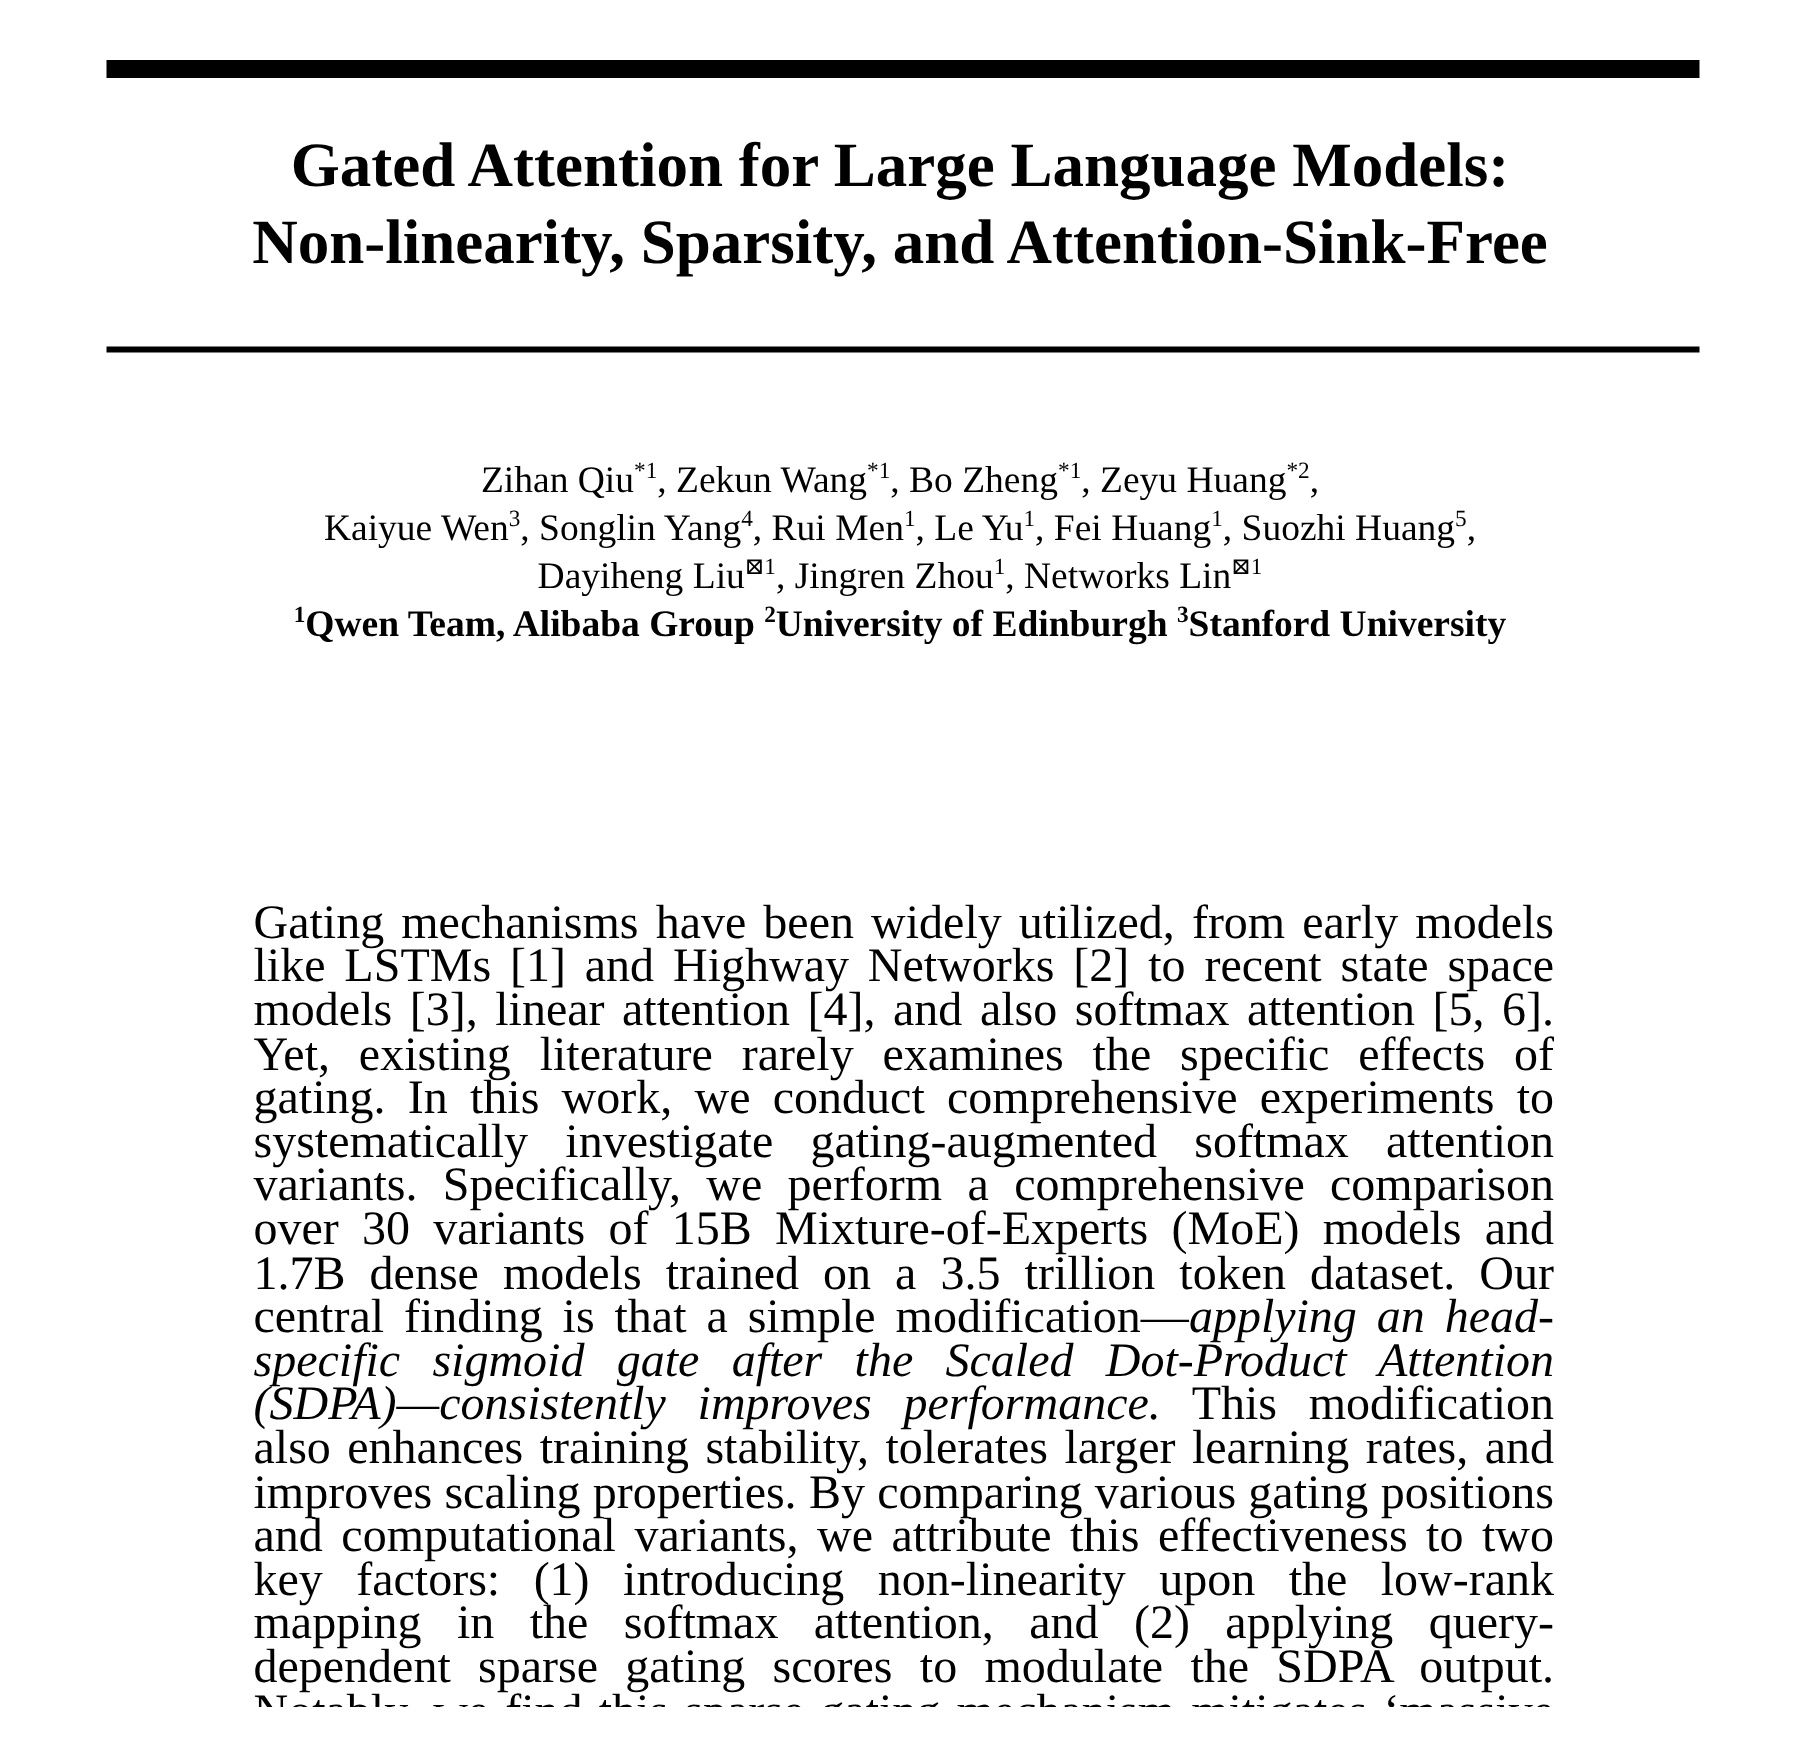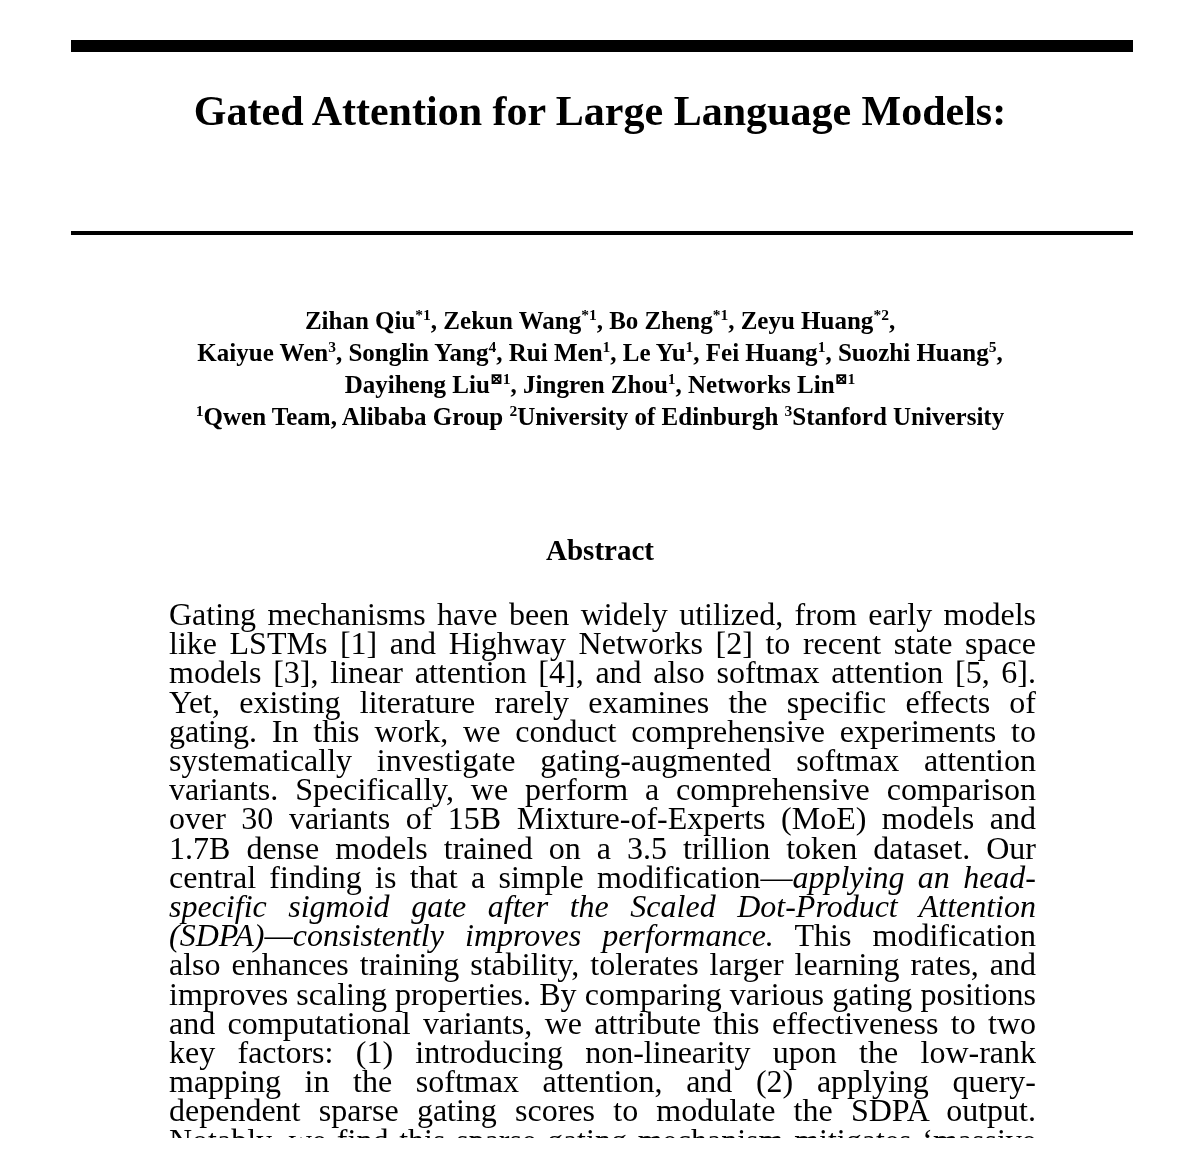--- a/index.html
+++ b/index.html
@@ -48,21 +48,21 @@
   .title .tline { display: block; }
   .authors-block {
     position: absolute;
     top: 305px;
     left: 0;
     width: 1200px;
     text-align: center;
     font-size: 25px;
     line-height: 32px;
   }
-  .author-line { font-weight: 700; }
+  .author-line { font-weight: 400; }
   .affil-line { font-weight: 700; line-height: 31px; }
   sup {
     font-size: 62%;
     line-height: 0;
     vertical-align: super;
   }
   .abstract-heading {
     position: absolute;
     top: 534px;
     left: 0;
@@ -86,34 +86,34 @@
 </style>
 </head>
 <body>
 
 <div class="page">
 
   <div class="rule-thick top"></div>
 
   <h1 class="title">
     <span class="tline">Gated Attention for Large Language Models:</span>
+    <span class="tline">Non-linearity, Sparsity, and Attention-Sink-Free</span>
   </h1>
 
   <div class="rule-thin"></div>
 
   <div class="authors-block">
     <div class="author-line"><span><span>Zihan Qiu</span><sup>*1</sup><span>, </span></span><span><span>Zekun Wang</span><sup>*1</sup><span>, </span></span><span><span>Bo Zheng</span><sup>*1</sup><span>, </span></span><span><span>Zeyu Huang</span><sup>*2</sup><span>,</span></span></div>
 
     <div class="author-line"><span><span>Kaiyue Wen</span><sup>3</sup><span>, </span></span><span><span>Songlin Yang</span><sup>4</sup><span>, </span></span><span><span>Rui Men</span><sup>1</sup><span>, </span></span><span><span>Le Yu</span><sup>1</sup><span>, </span></span><span><span>Fei Huang</span><sup>1</sup><span>, </span></span><span><span>Suozhi Huang</span><sup>5</sup><span>,</span></span></div>
 
     <div class="author-line"><span><span>Dayiheng Liu</span><sup>⊠1</sup><span>, </span></span><span><span>Jingren Zhou</span><sup>1</sup><span>, </span></span><span><span>Networks Lin</span><sup>⊠1</sup><span></span></span></div>
 
     <div class="affil-line"><sup>1</sup><span>Qwen Team, Alibaba Group </span><sup>2</sup><span>University of Edinburgh </span><sup>3</sup><span>Stanford University</span></div>
 
   </div>
 
-  <h2 class="abstract-heading">Abstract</h2>
 
   <p class="abstract-body"><span>Gating mechanisms have been widely utilized, from early models like LSTMs [1] and Highway Networks [2] to recent state space models [3], linear attention [4], and also softmax attention [5, 6]. Yet, existing literature rarely examines the specific effects of gating. In this work, we conduct comprehensive experiments to systematically investigate gating-augmented softmax attention variants. Specifically, we perform a comprehensive comparison over 30 variants of 15B Mixture-of-Experts (MoE) models and 1.7B dense models trained on a 3.5 trillion token dataset. Our central finding is that a simple modification—</span><em>applying an head-specific sigmoid gate after the Scaled Dot-Product Attention (SDPA)—consistently improves performance.</em><span> This modification also enhances training stability, tolerates larger learning rates, and improves scaling properties. By comparing various gating positions and computational variants, we attribute this effectiveness to two key factors: (1) introducing non-linearity upon the low-rank mapping in the softmax attention, and (2) applying query-dependent sparse gating scores to modulate the SDPA output. Notably, we find this sparse gating mechanism mitigates ‘massive activation’ [7], ‘attention sink’ [8], and enhances long-context extrapolation performance, and we also release related codes and models to facilitate future research. Furthermore, the most effective SDPA output gating is used in the Qwen3-Next models.</span></p>
 
   <div class="rule-thick bottom"></div>
 
 </div>
 
 </body></html>

